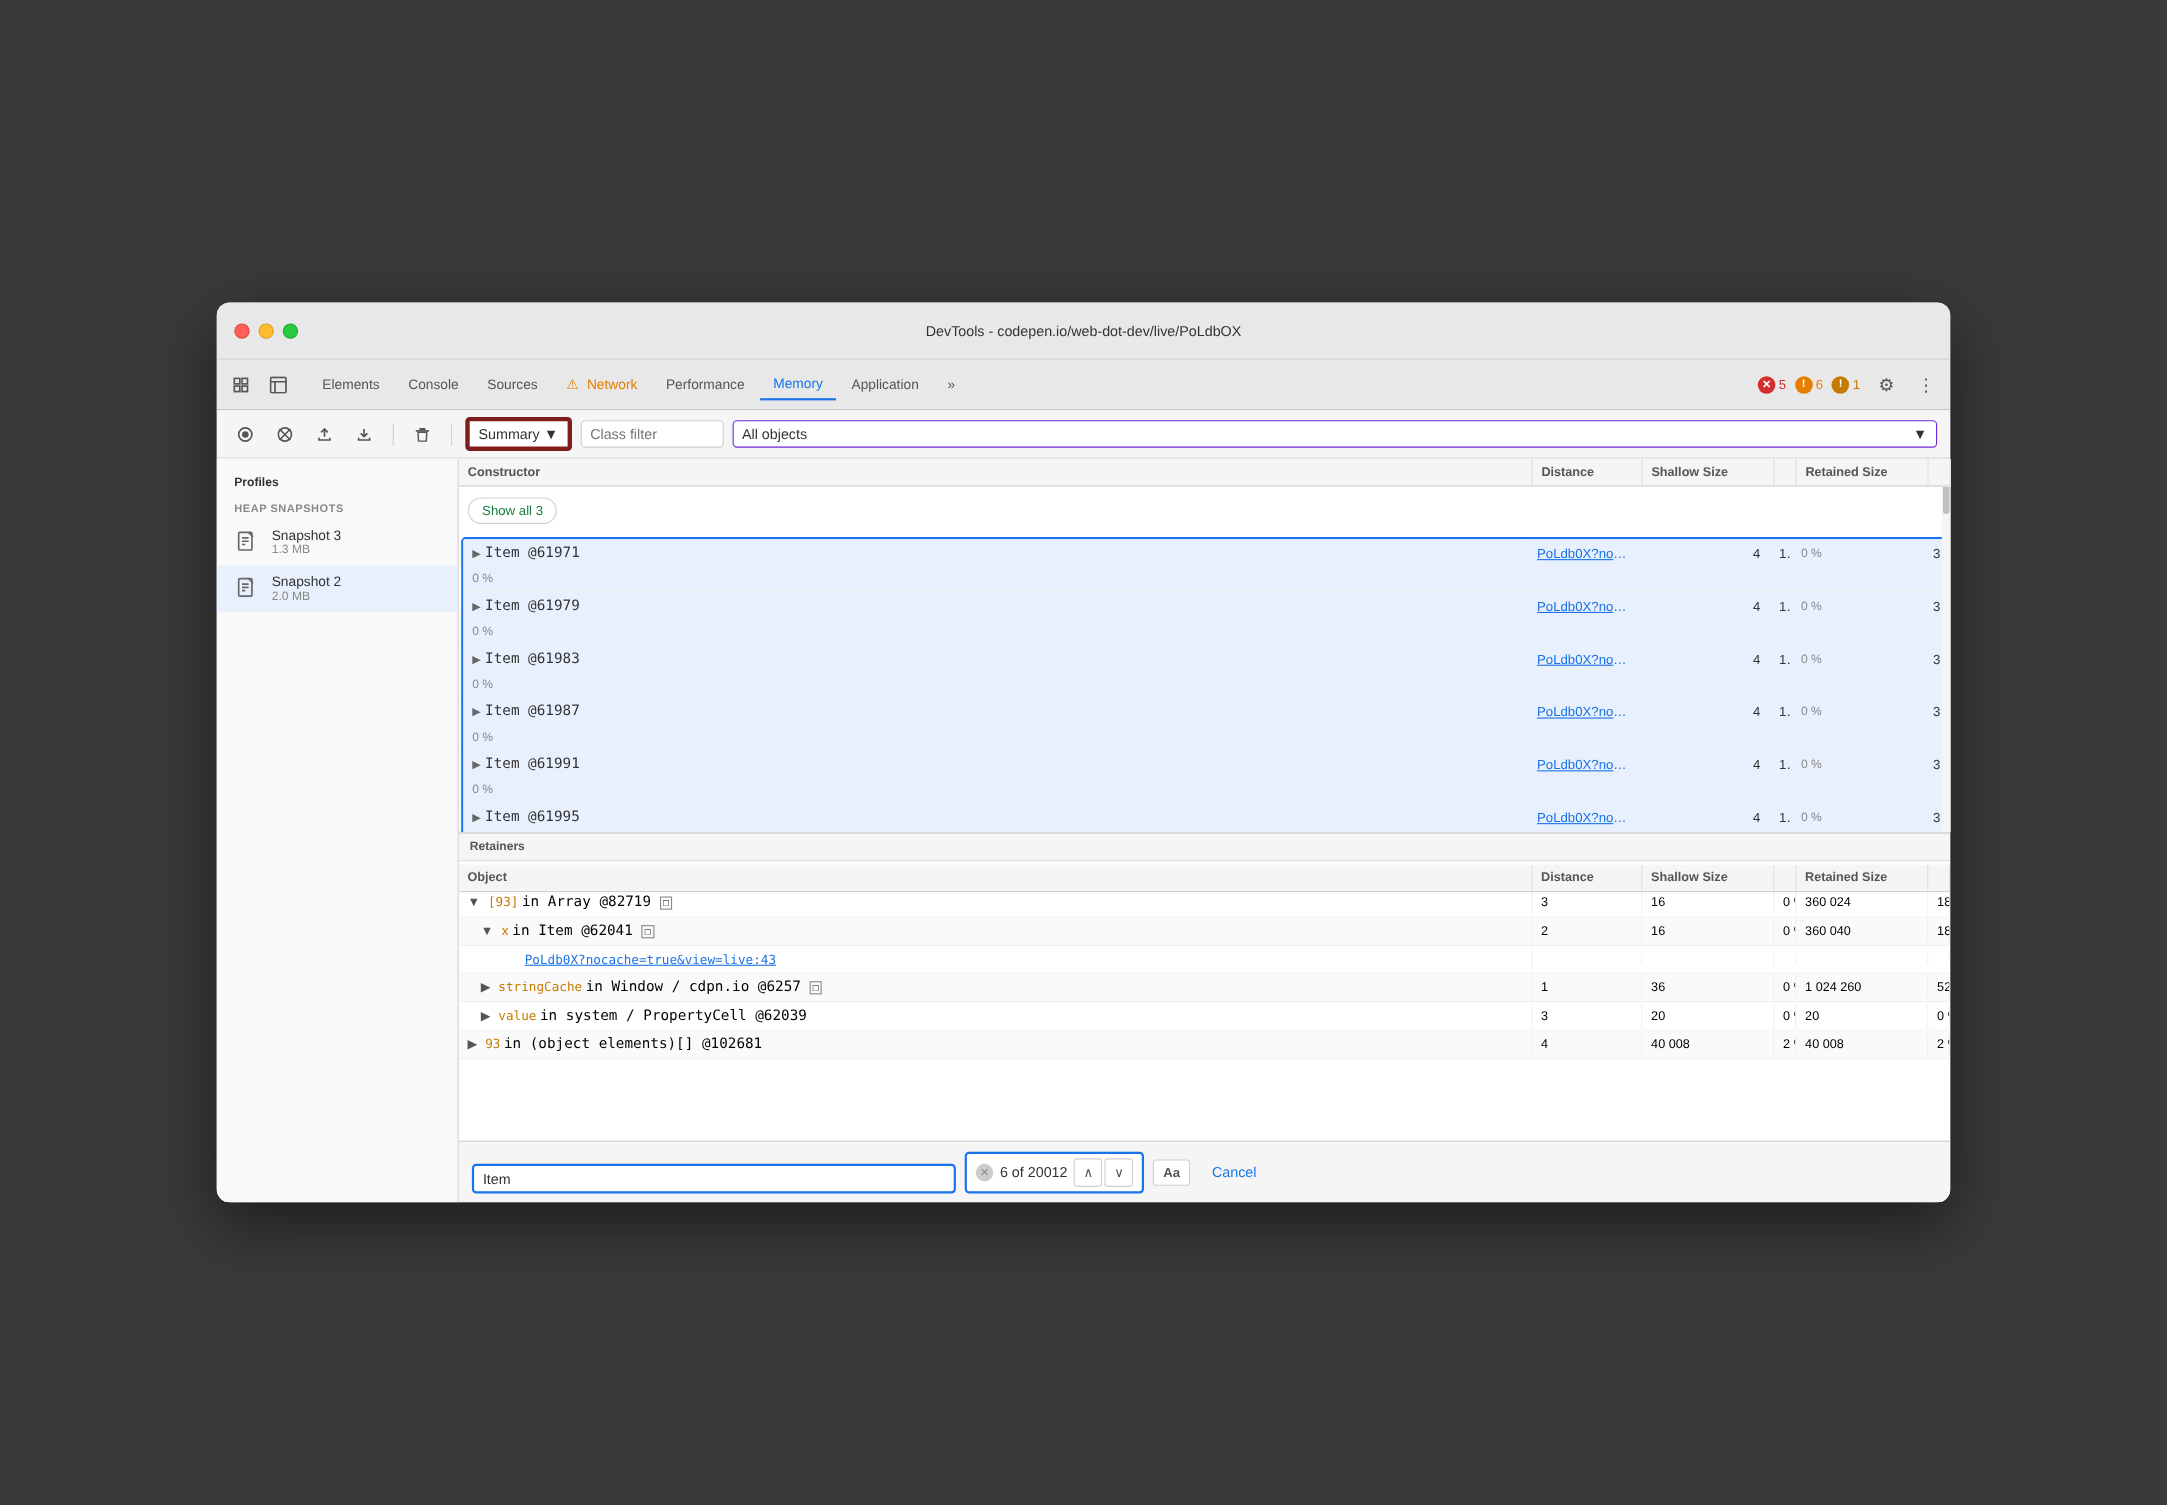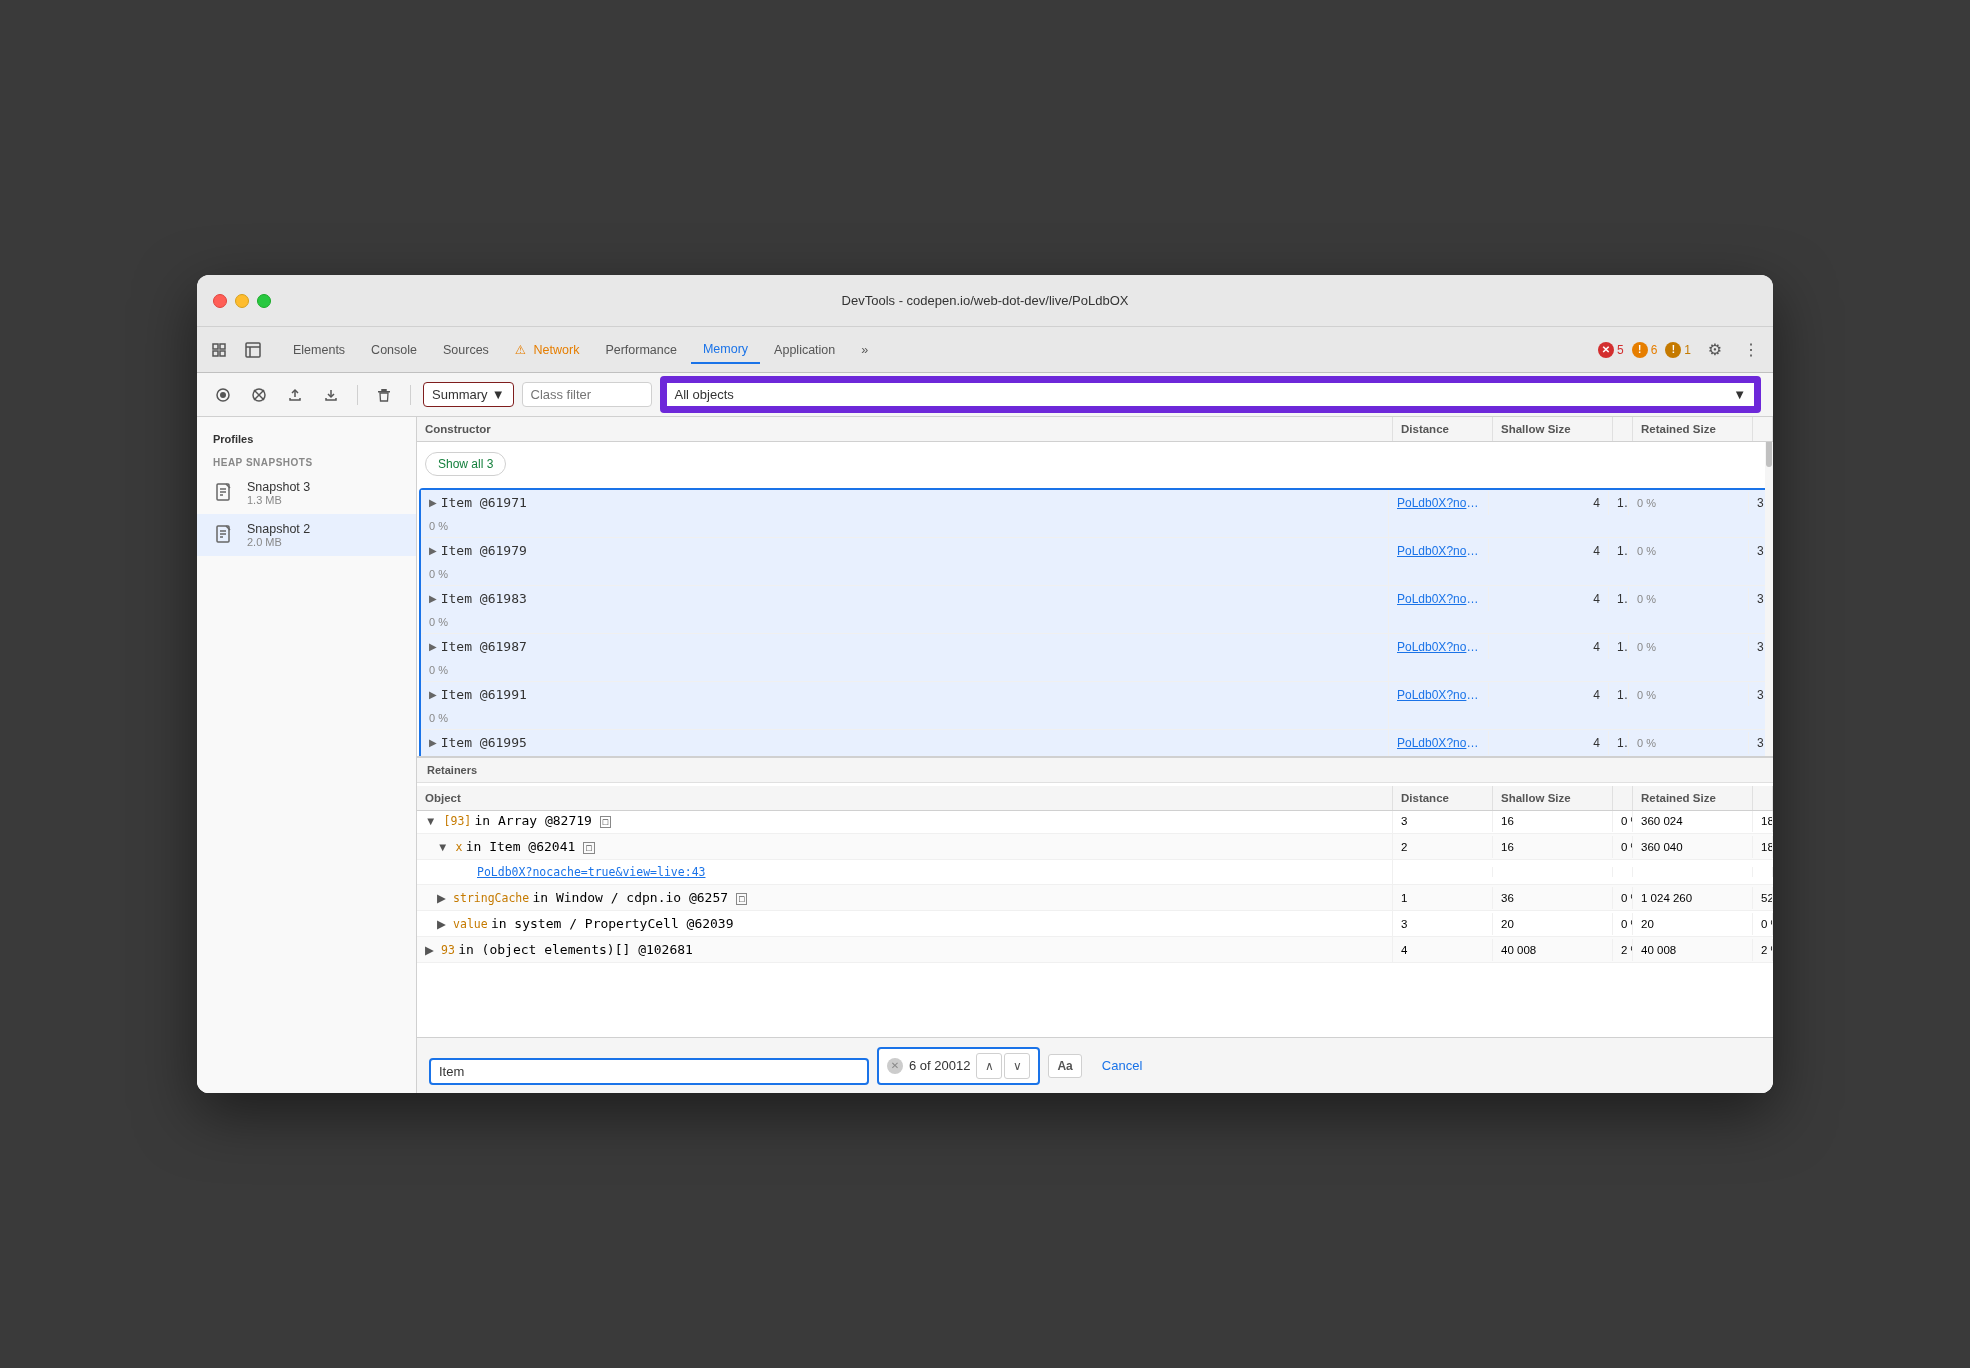--- a/index.html
+++ b/index.html
@@ -163,42 +163,42 @@
       height: 20px;
       background: #d0d0d0;
       margin: 0 4px;
     }
     .summary-dropdown {
       display: flex;
       align-items: center;
       gap: 4px;
       padding: 4px 8px;
       background: white;
-      border: 1px solid #7f1d1d;
+      border: 4px solid #7f1d1d;
       border-radius: 4px;
       cursor: pointer;
       font-size: 13px;
       color: #333;
     }
     .class-filter-input {
       padding: 4px 8px;
       background: white;
       border: 1px solid #d0d0d0;
       border-radius: 4px;
       font-size: 13px;
       color: #999;
       width: 130px;
     }
     .all-objects-dropdown {
       display: flex;
       align-items: center;
       gap: 4px;
       padding: 4px 8px;
       background: white;
-      border: 7px solid #6d28d9;
+      border: 1px solid #6d28d9;
       border-radius: 4px;
       cursor: pointer;
       font-size: 13px;
       color: #333;
       flex: 1;
     }
     
     .main-content {
       display: flex;
       height: calc(100% - 142px);

